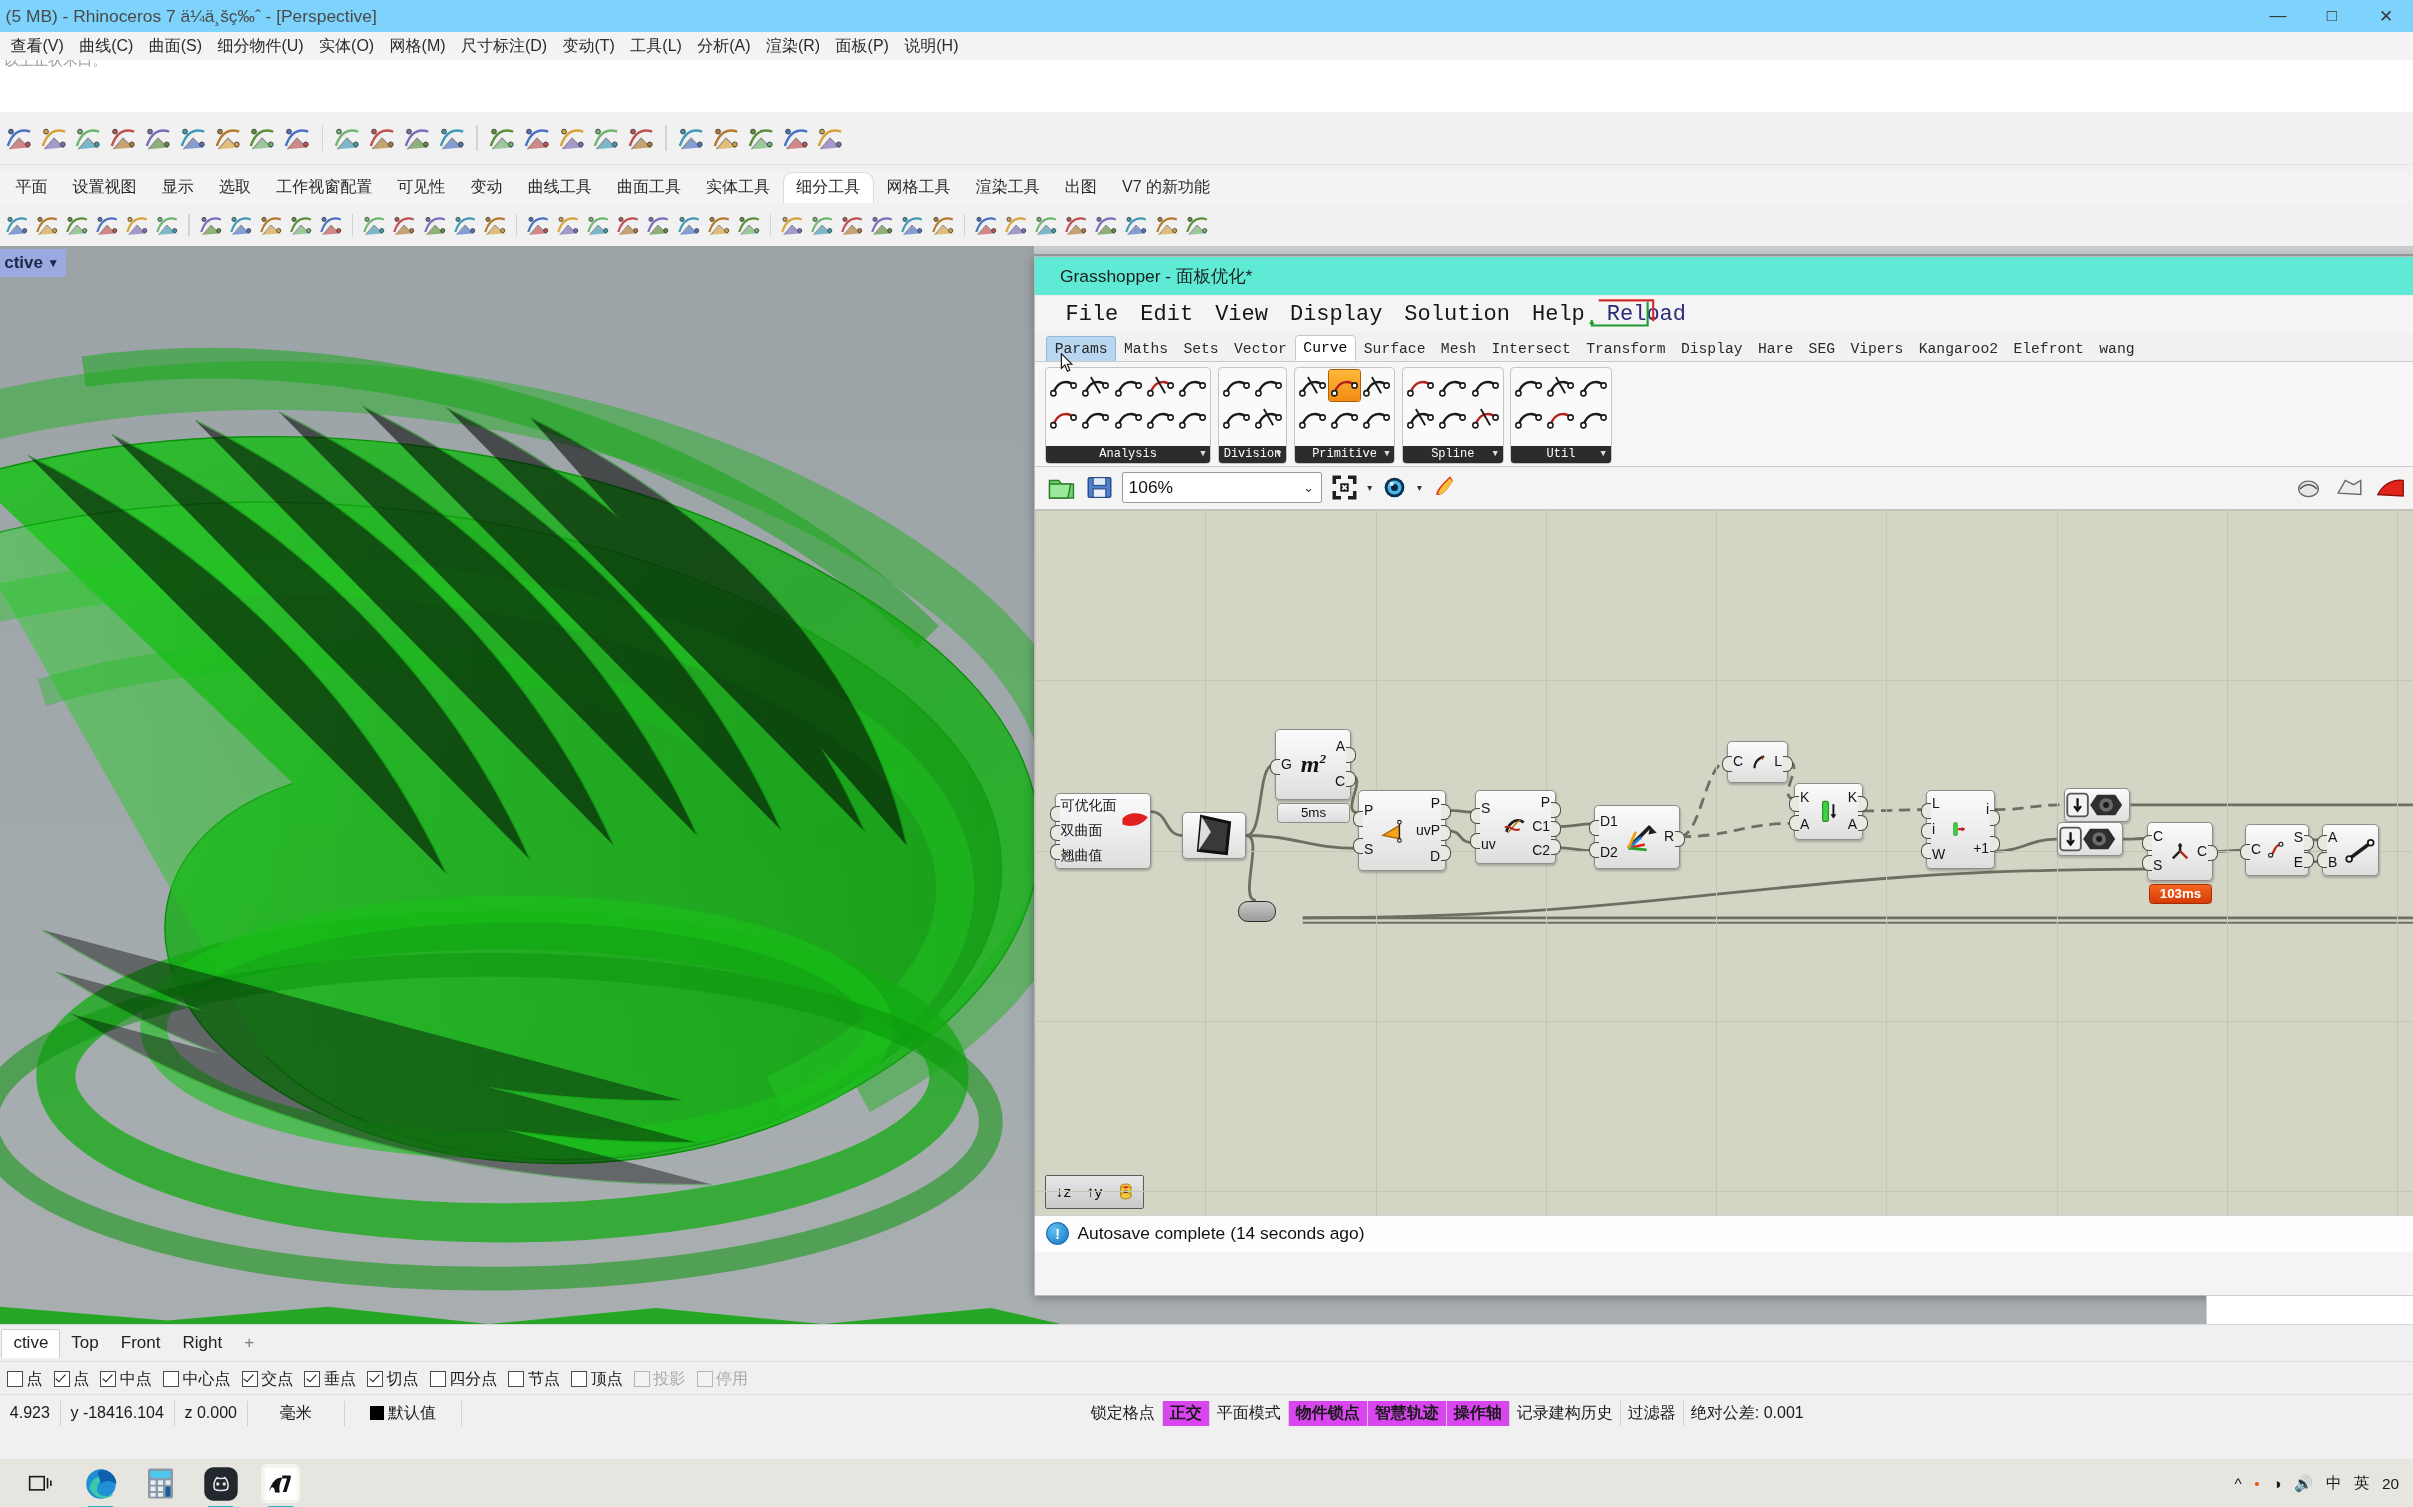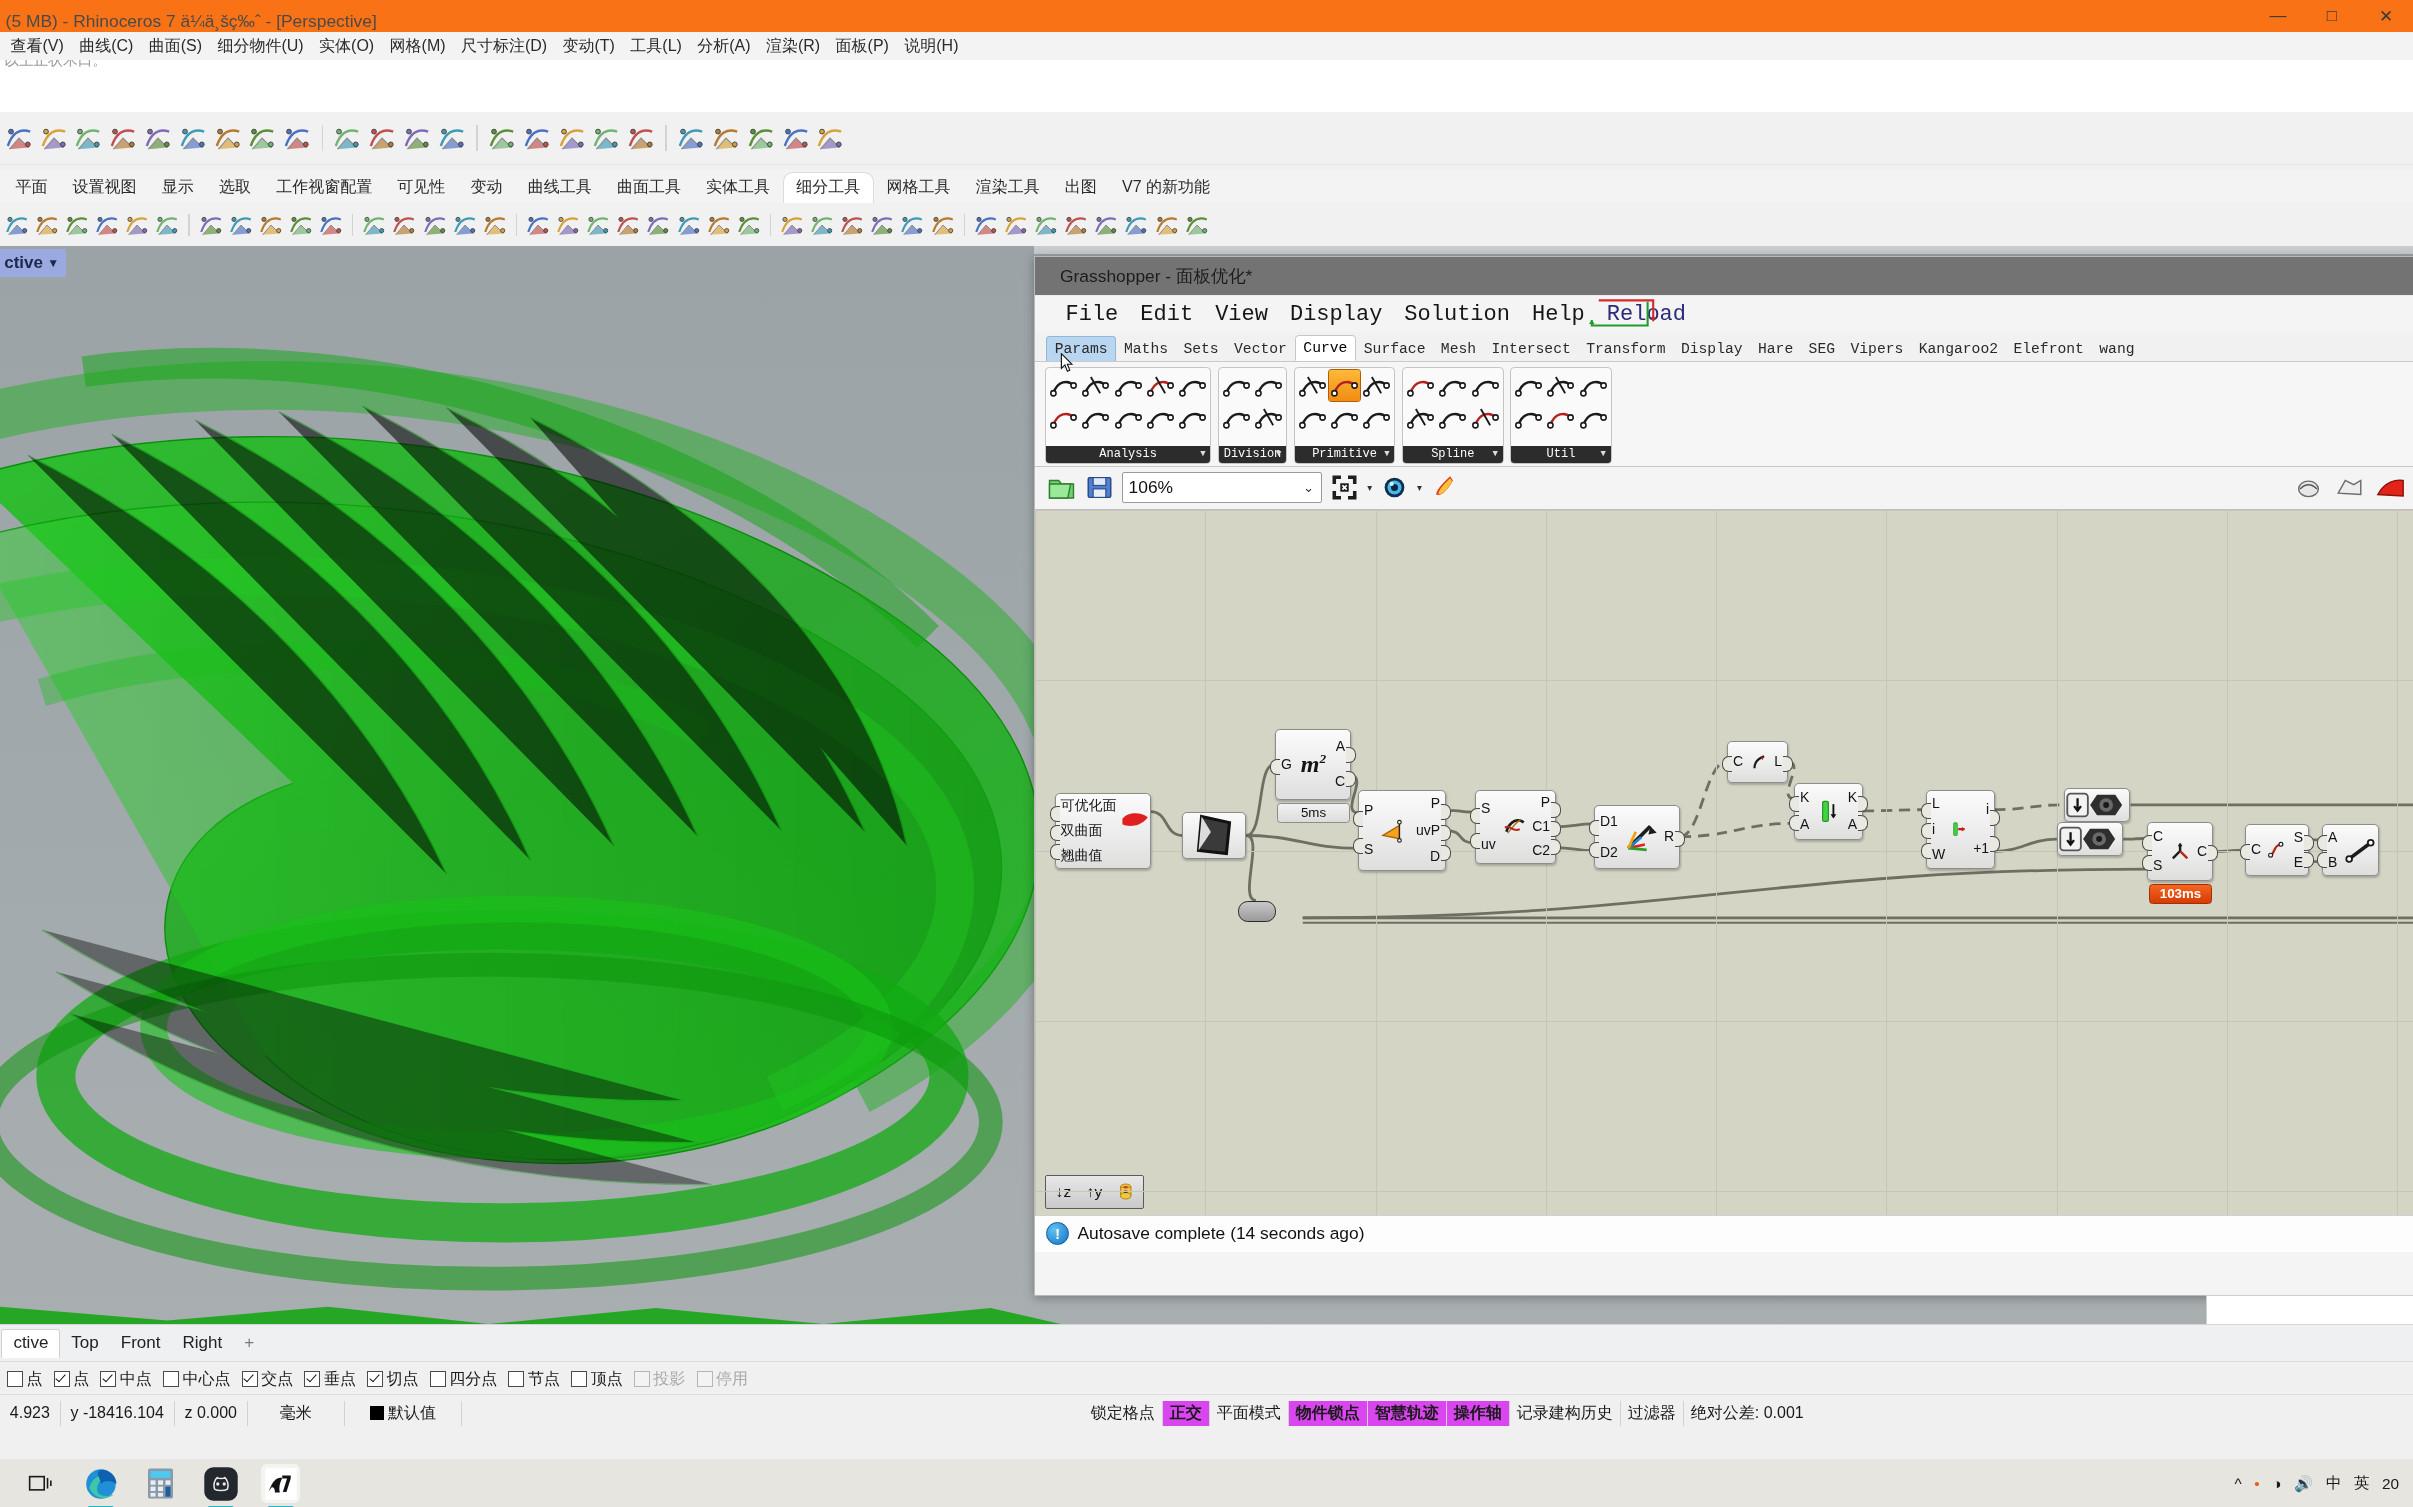--- a/index.html
+++ b/index.html
@@ -5,22 +5,22 @@
   html,body{margin:0;padding:0;}
   body{
     width:2413px;height:1508px;overflow:hidden;
     font-family:"Liberation Sans", sans-serif;
     background:#efefef;
     -webkit-font-smoothing:antialiased;
   }
   .app{position:absolute;inset:0;background:#f0f0f0;}
 
   
-  .titlebar{position:absolute;left:0;top:0;width:2413px;height:32px;background:#f97316;
-    border-bottom:0.7px solid #e2e2e2;display:flex;align-items:flex-end;}
+  .titlebar{position:absolute;left:0;top:0;width:2413px;height:32px;background:#7dd3fc;
+    border-bottom:0.7px solid #e2e2e2;display:flex;align-items:center;}
   .titlebar .ttl{font-size:17.4px;color:#4a4a4a;padding-left:5.6px;white-space:nowrap;}
   .winbtns{position:absolute;right:0;top:0;height:32px;display:flex;align-items:center;}
   .winbtn{width:54px;height:32px;display:flex;align-items:center;justify-content:center;
     font-size:17px;color:#3a3a3a;}
 
   
   .menubar{position:absolute;left:0;top:32px;width:2413px;height:28px;background:#f3f3f3;
     display:flex;align-items:center;padding-left:2.8px;}
   .menubar .mi{font-size:16px;color:#2b2b2b;padding:2.1px 7.7px;white-space:nowrap;}
 
@@ -85,21 +85,21 @@
   .taskbar{position:absolute;left:0;top:1459px;width:2413px;height:49px;background:#e7e5e0;
     display:flex;align-items:center;}
   .tbicon{width:39px;height:39px;margin-left:21px;border-radius:5.6px;position:relative;
     display:flex;align-items:center;justify-content:center;font-size:21px;}
   .tbrun{position:absolute;bottom:-6.3px;left:50%;transform:translateX(-50%);width:26.5px;height:3.5px;background:#22b6c4;border-radius:2.1px;}
   .tray{position:absolute;right:0;top:0;height:49px;display:flex;align-items:center;gap:12.6px;padding-right:14px;font-size:15.4px;color:#1a1a1a;}
 
   
   .gh{position:absolute;left:1034px;top:256px;width:1379px;height:1038px;
     background:#f4f4f4;border:0.7px solid #b9b9b9;box-shadow:0 2.1px 9.8px rgba(0,0,0,.30);overflow:hidden;}
-  .gh-title{height:38px;background:#737373;display:flex;align-items:center;
+  .gh-title{height:38px;background:#5eead4;display:flex;align-items:center;
     padding-left:25px;font-size:17.4px;color:#1c1c1c;border-bottom:0.7px solid #ececec;}
   .gh-menu{height:36px;background:#f4f4f4;display:flex;align-items:center;padding-left:19.5px;gap:0px;}
   .gh-menu .m{font-size:22px;color:#161616;padding:1.4px 11px;white-space:nowrap;font-family:Liberation Mono, monospace;}
   .gh-menu .m.reload{color:#2b2b7a;position:relative;}
   .reload-ann{position:absolute;left:-7px;top:-4.2px;width:67px;height:31px;pointer-events:none;}
 
   .gh-tabs{height:29px;background:#f1f1f1;display:flex;align-items:flex-end;padding-left:11px;
     border-bottom:0.7px solid #c9c9c9;}
   .ghtab{font-family:"Liberation Mono", monospace;font-size:14.7px;color:#2a2a2a;padding:3.5px 7.7px 4.2px 7.7px;white-space:nowrap;}
   .ghtab.sel{background:#fff;border:0.7px solid #c6c6c6;border-bottom:0.7px solid #fff;

